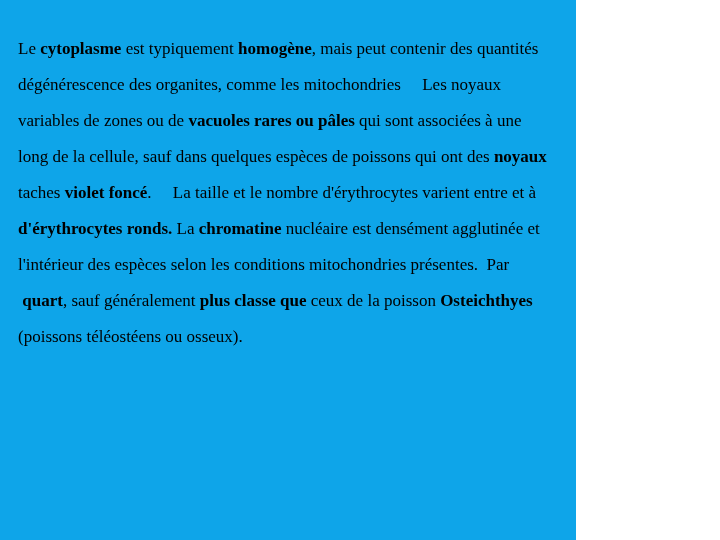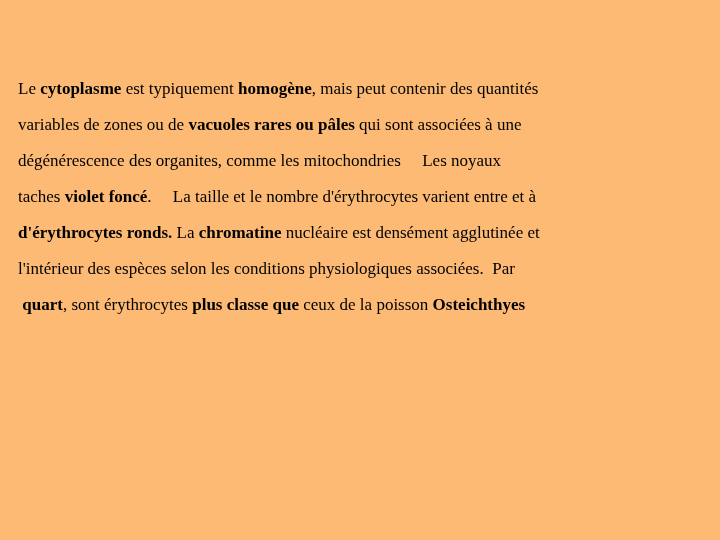--- a/index.html
+++ b/index.html
@@ -7,25 +7,25 @@
     padding: 0;
     background: #ffffff;
   }
   body {
     width: 720px;
     height: 540px;
     overflow: hidden;
     font-family: "Liberation Serif", "DejaVu Serif", serif;
   }
   .slide {
-    width: 720px;
+    width: 576px;
     height: 540px;
-    background: #fdba74;
+    background: #0ea5e9;
     box-sizing: border-box;
-    padding: 71px 18px 0 18px;
+    padding: 31px 18px 0 18px;
   }
   .text-block {
     color: #000000;
     font-size: 17px;
   }
   .line {
     white-space: pre;
     line-height: 36px;
     height: 36px;
     overflow: hidden;
@@ -33,20 +33,22 @@
   .line b {
     font-weight: bold;
   }
 </style>
 </head>
 <body>
 
 <div class="slide">
   <div class="text-block">
       <div class="line"><span>Le </span><b>cytoplasme</b><span> est typiquement </span><b>homogène</b><span>, mais peut contenir des quantités</span></div>
+      <div class="line"><span>dégénérescence des organites, comme les mitochondries     Les noyaux</span></div>
       <div class="line"><span>variables de zones ou de </span><b>vacuoles rares ou pâles</b><span> qui sont associées à une</span></div>
-      <div class="line"><span>dégénérescence des organites, comme les mitochondries     Les noyaux</span></div>
+      <div class="line"><span>long de la cellule, sauf dans quelques espèces de poissons qui ont des </span><b>noyaux</b></div>
       <div class="line"><span>taches </span><b>violet foncé</b><span>.     La taille et le nombre d'érythrocytes varient entre et à</span></div>
       <div class="line"><b>d'érythrocytes ronds.</b><span> La </span><b>chromatine</b><span> nucléaire est densément agglutinée et</span></div>
-      <div class="line"><span>l'intérieur des espèces selon les conditions physiologiques associées.  Par</span></div>
-      <div class="line"><span> </span><b>quart</b><span>, sont érythrocytes </span><b>plus classe que</b><span> ceux de la poisson </span><b>Osteichthyes</b></div>
+      <div class="line"><span>l'intérieur des espèces selon les conditions mitochondries présentes.  Par</span></div>
+      <div class="line"><span> </span><b>quart</b><span>, sauf généralement </span><b>plus classe que</b><span> ceux de la poisson </span><b>Osteichthyes</b></div>
+      <div class="line"><span>(poissons téléostéens ou osseux).</span></div>
     </div>
 </div>
 
 </body></html>

